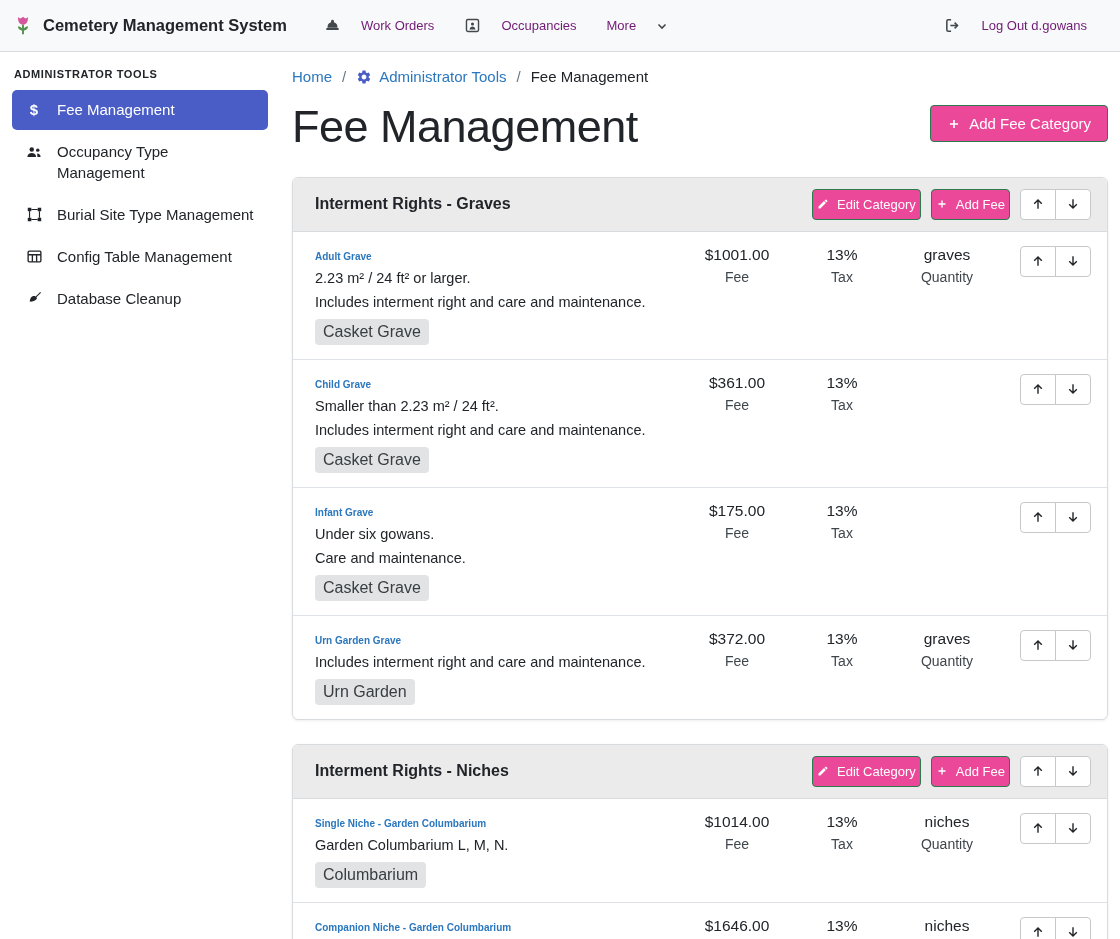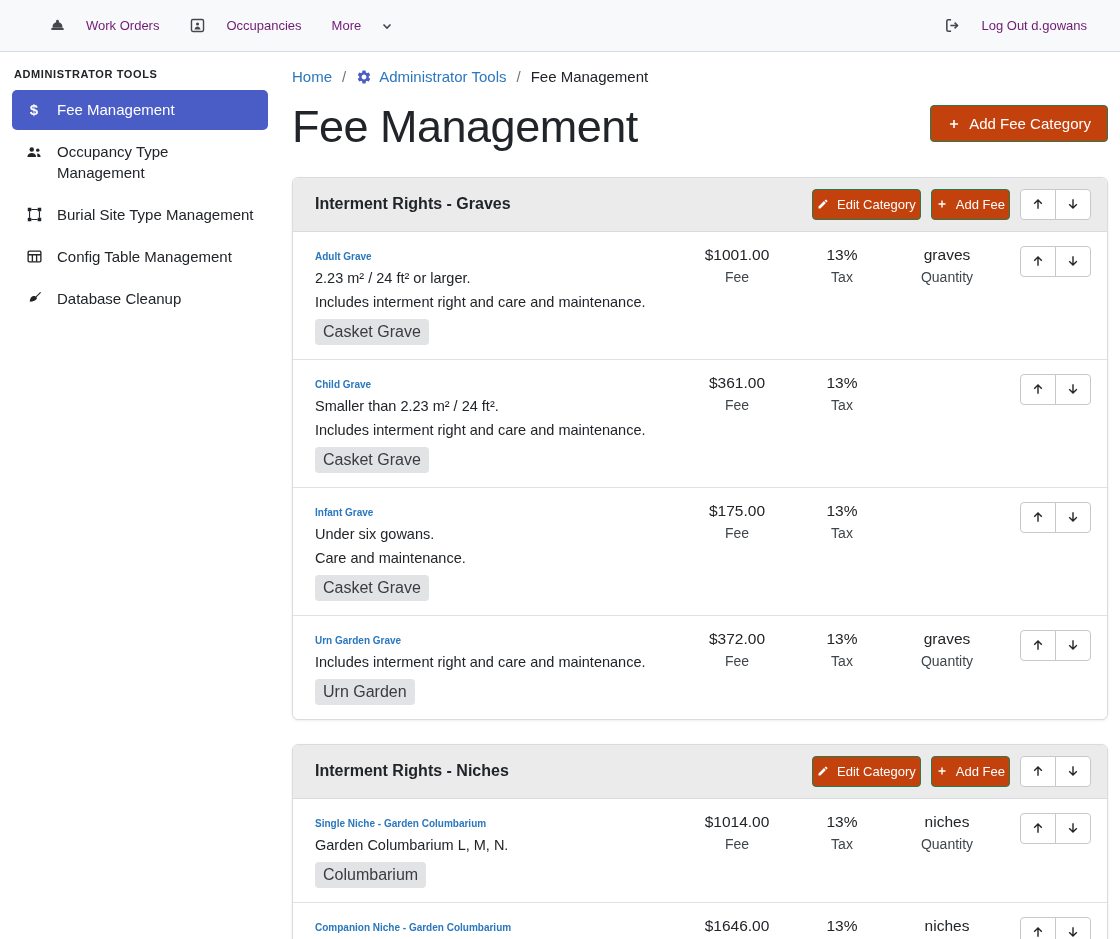--- a/index.html
+++ b/index.html
@@ -55,21 +55,21 @@
   .breadcrumb { display: flex; align-items: center; gap: 10px; font-size: 15px; padding: 2px 0; }
   .breadcrumb .crumb-link { color: #2b77bd; display: flex; align-items: center; gap: 7px; }
   .breadcrumb .sep { color: #6c757d; }
   .breadcrumb .current { color: #212529; }
   .crumb-gear { color: #4a5cc5; }
 
   .page-head { display: flex; justify-content: space-between; align-items: flex-start; margin-top: 14px; }
   .page-title { font-size: 45px; font-weight: 400; letter-spacing: -0.5px; line-height: 1.15; color: #212529; }
 
   .btn-green {
-    background: #c2410c; color: #ffffff; border: 1px solid #2a7a4e;
+    background: #ec4899; color: #ffffff; border: 1px solid #2a7a4e;
     border-radius: 4px; display: inline-flex; align-items: center; gap: 8px;
   }
   .btn-lg { font-size: 15px; padding: 9px 16px; margin-top: 4px; }
   .btn-sm { font-size: 13px; padding: 7px 4px; }
 
   
   .card {
     border: 1px solid #d9dcdf; border-radius: 6px; margin-top: 24px;
     background: #ffffff; box-shadow: 0 1px 3px rgba(0,0,0,0.07); overflow: hidden;
   }
@@ -106,20 +106,31 @@
   .col .label { font-size: 14px; color: #3f464c; }
   .col-fee { width: 118px; }
   .col-tax { width: 92px; }
   .col-qty { width: 118px; }
   .row-arrows { margin-left: 14px; flex-shrink: 0; }
 </style>
 </head>
 <body>
 
 <header class="navbar">
+  <a class="brand">
+    <span>
+      <svg width="22" height="22" viewBox="0 0 24 24">
+        <path d="M6.5 2.3c0 5.2 1.6 8.2 5.5 8.2s5.5-3 5.5-8.2c-1.8 1.9-2.7 2.1-5.5-.3-2.8 2.4-3.7 2.2-5.5.3z" fill="#d5569d"></path>
+        <path d="M12 10.5V21" stroke="#3e7d3a" stroke-width="1.8" fill="none"></path>
+        <path d="M11.8 17.2c-.5-3-2.4-4.6-5.4-4.8.3 3.1 2.4 4.8 5.4 4.8z" fill="#4e9147"></path>
+        <path d="M12.2 17.2c.5-3 2.4-4.6 5.4-4.8-.3 3.1-2.4 4.8-5.4 4.8z" fill="#4e9147"></path>
+      </svg>
+    </span>
+    <span>Cemetery Management System</span>
+  </a>
 
   <nav class="nav-links">
     <a class="nav-link">
       <span class="nicon">
         <svg width="17" height="17" viewBox="0 0 24 24" fill="currentColor">
           <path d="M5 15v-1a7 7 0 0 1 5-6.7V6a2 2 0 0 1 4 0v1.3A7 7 0 0 1 19 14v1z"></path>
           <rect x="3" y="15.6" width="18" height="2.6" rx="1.3"></rect>
         </svg>
       </span>
       <span>Work Orders</span>

